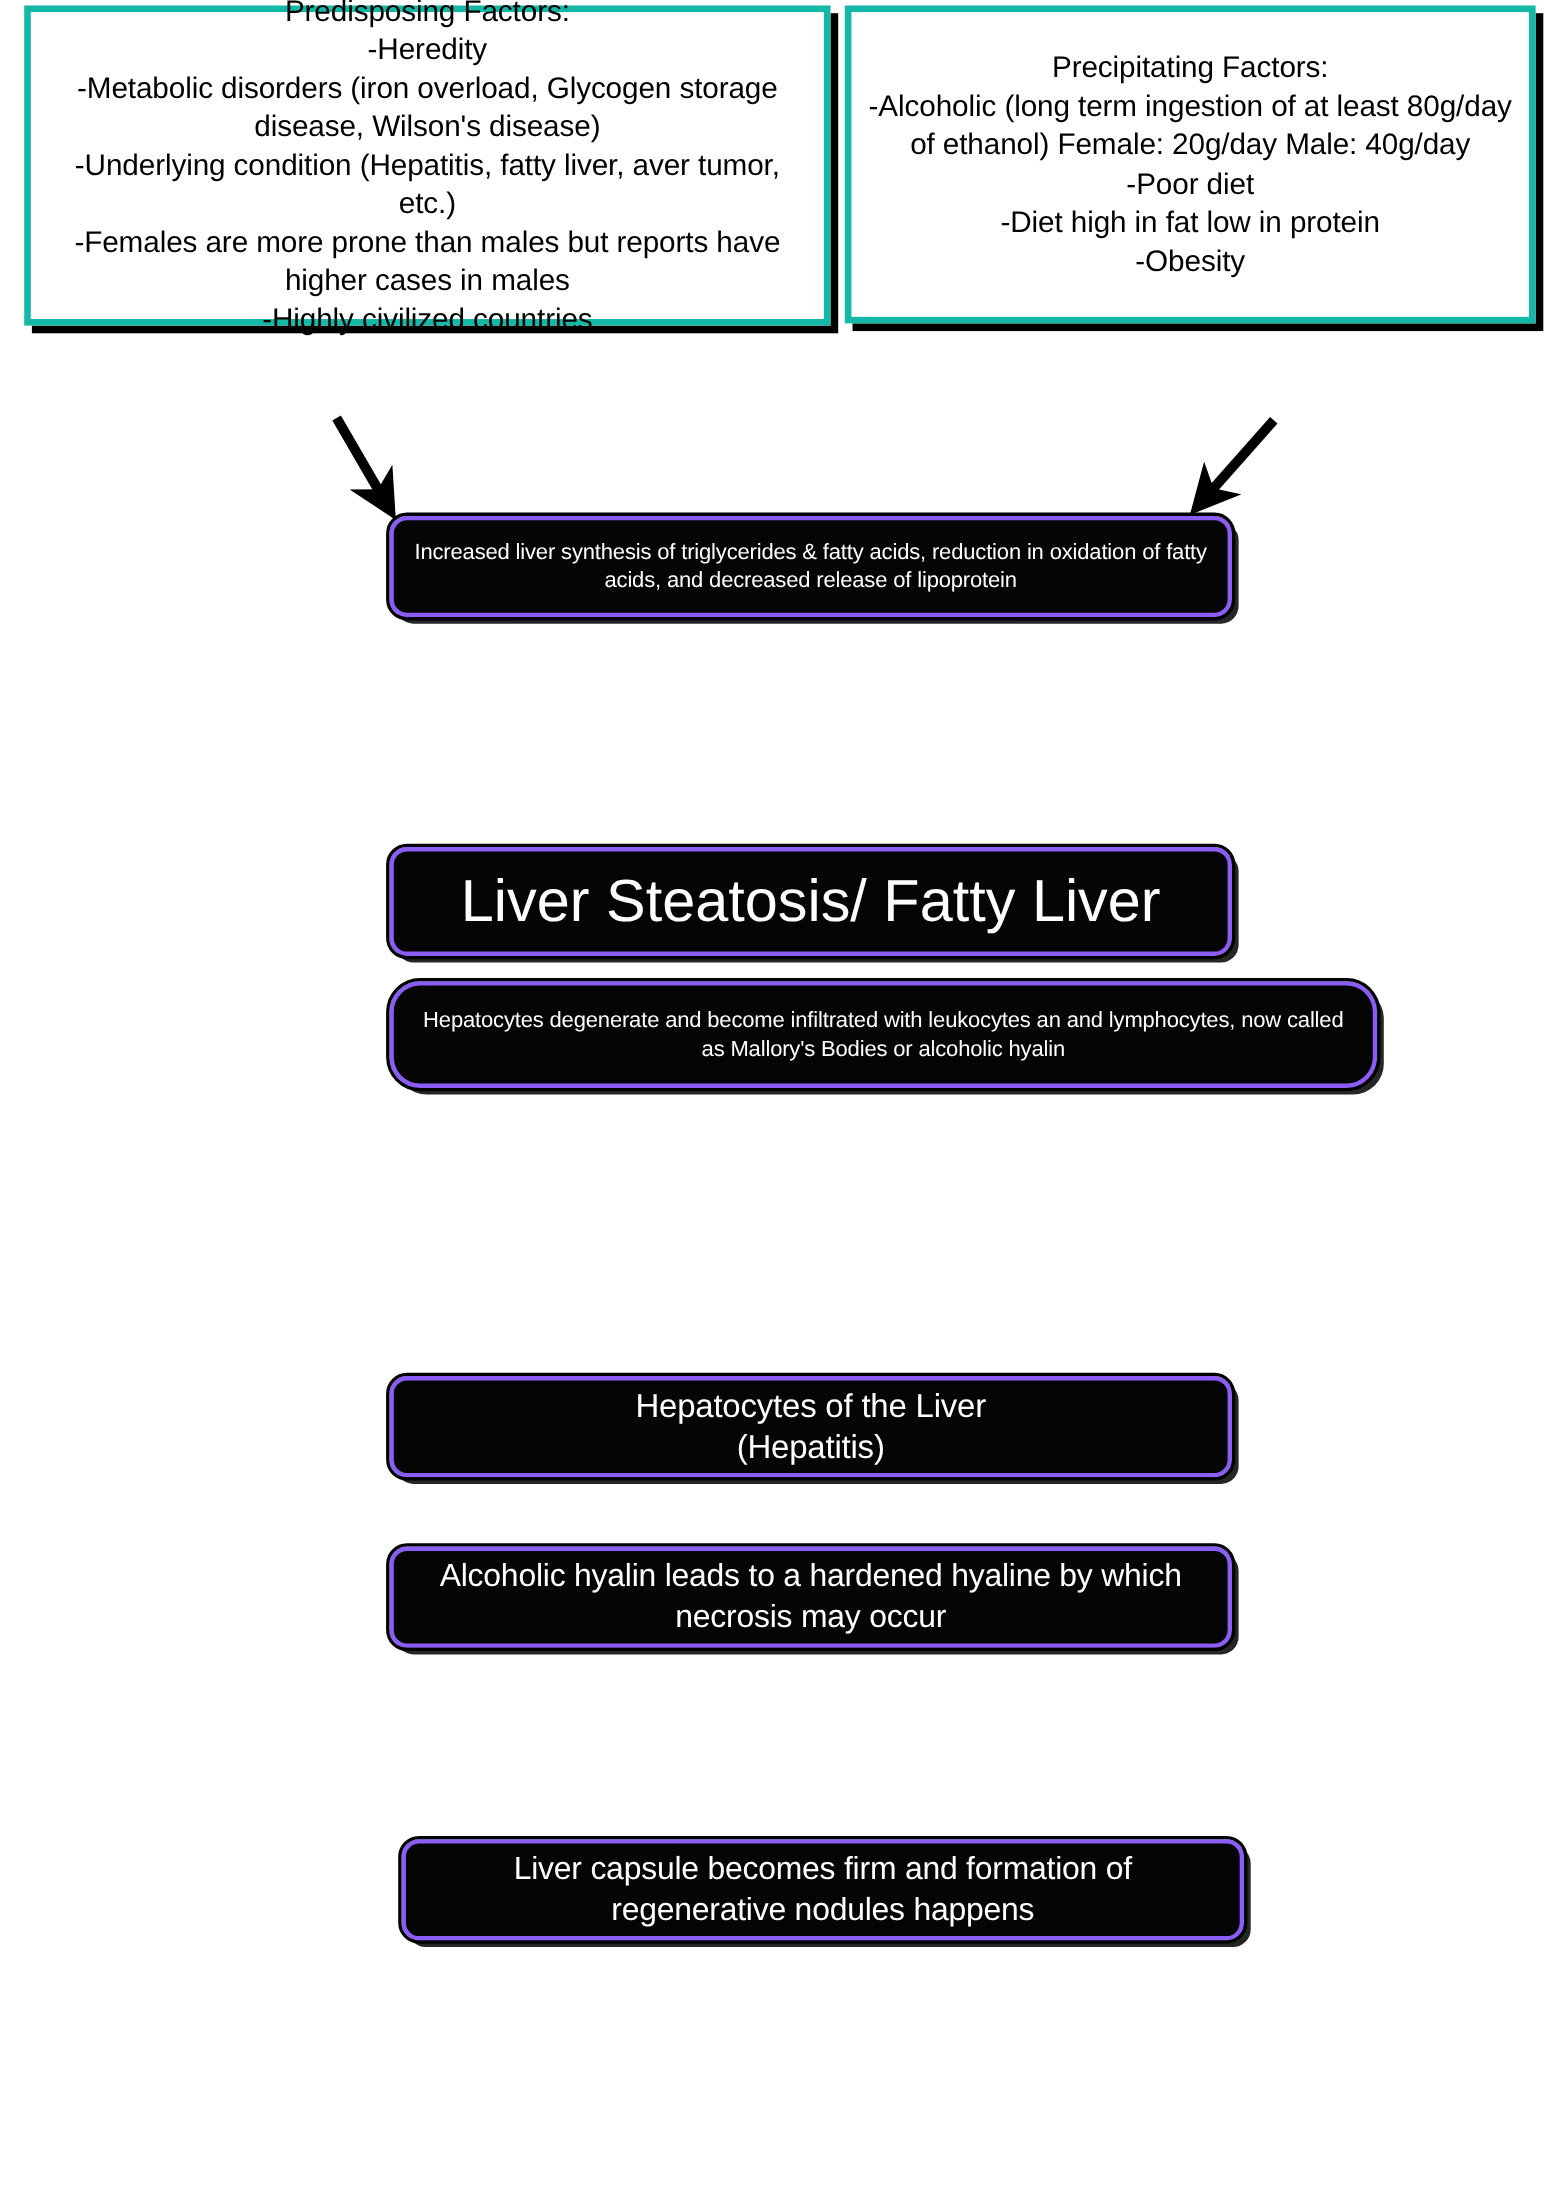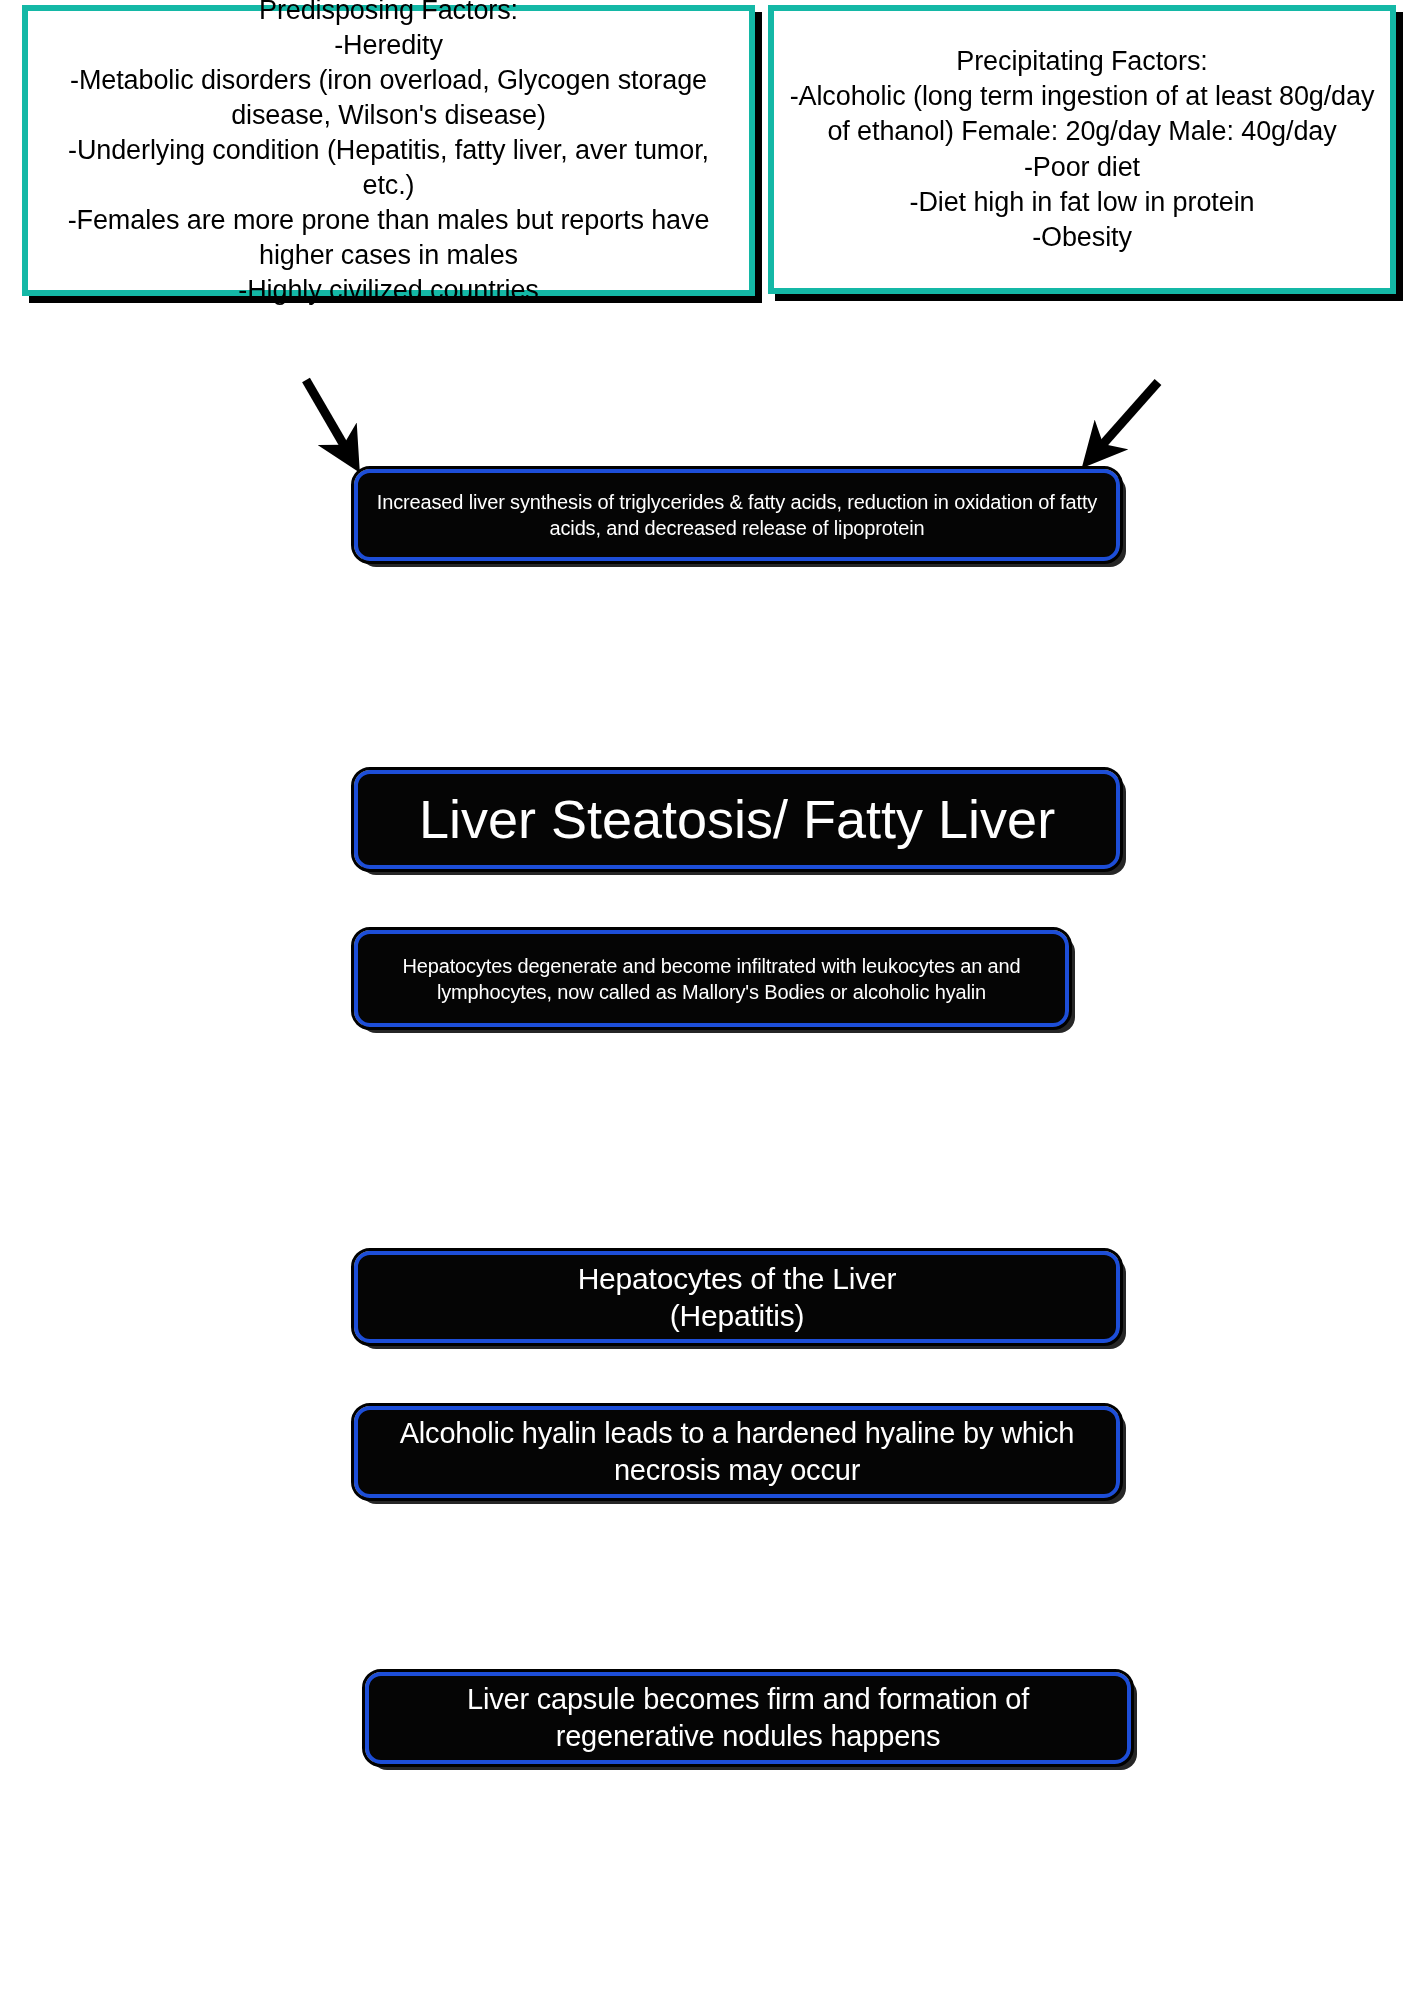--- a/index.html
+++ b/index.html
@@ -60,21 +60,21 @@
     position: absolute;
     overflow: visible;
     pointer-events: none;
   }
 
   
   .step-box {
     position: absolute;
     box-sizing: border-box;
     background: #050505;
-    border: 4px solid #1d4ed8;
+    border: 4px solid #8b5cf6;
     outline: 3px solid #000000;
     border-radius: 16px;
     box-shadow: 6px 6px 0 0 rgba(0,0,0,0.85);
     display: flex;
     align-items: center;
     justify-content: center;
     padding: 6px 16px;
   }
 
   .step-text {
@@ -132,21 +132,21 @@
 
   <div class="step-box" style="left:354px; top:469px; width:766px; height:92px;">
     <div class="step-text size-sm">Increased liver synthesis of triglycerides &amp; fatty acids, reduction in oxidation of fatty acids, and decreased release of lipoprotein</div>
   </div>
 
 
   <div class="step-box" style="left:354px; top:770px; width:766px; height:99px;">
     <div class="step-text size-xl">Liver Steatosis/ Fatty Liver</div>
   </div>
 
-  <div class="step-box" style="left:354px; top:930px; width:715px; height:97px;">
+  <div class="step-box" style="left:354px; top:892px; width:898px; height:97px;border-radius:28px;">
     <div class="step-text size-sm">Hepatocytes degenerate and become infiltrated with leukocytes an and lymphocytes, now called as Mallory's Bodies or alcoholic hyalin</div>
   </div>
 
 
   <div class="step-box" style="left:354px; top:1251px; width:766px; height:92px;">
     <div class="step-text size-lg">Hepatocytes of the Liver
 (Hepatitis)</div>
   </div>
 
   <div class="step-box" style="left:354px; top:1406px; width:766px; height:92px;">

